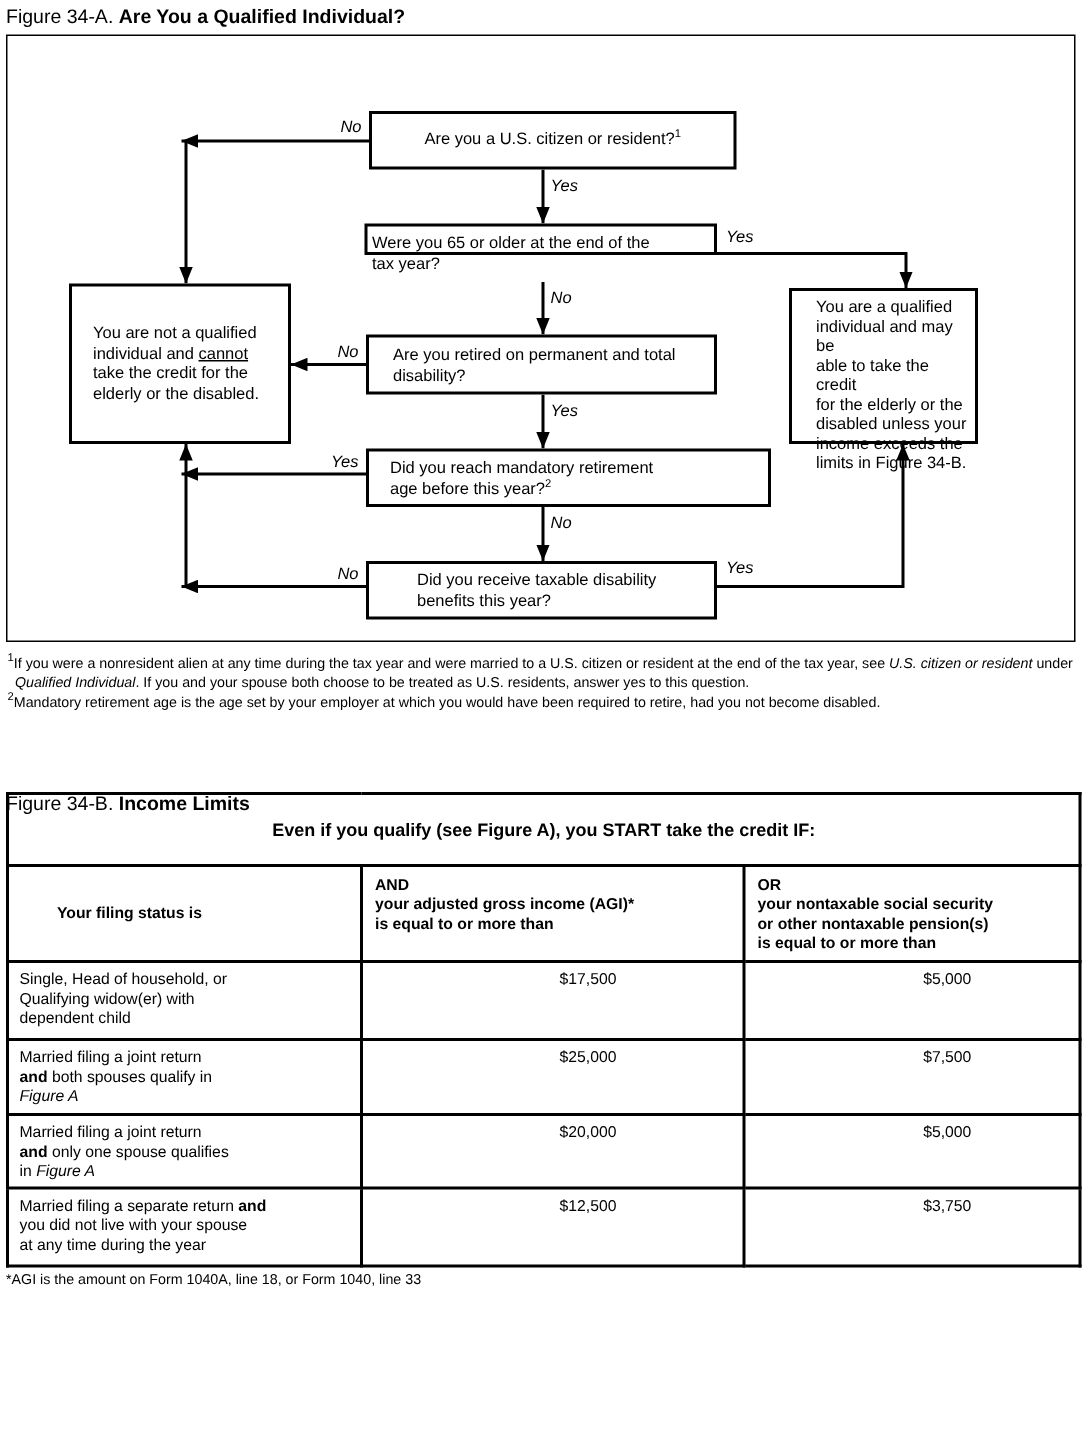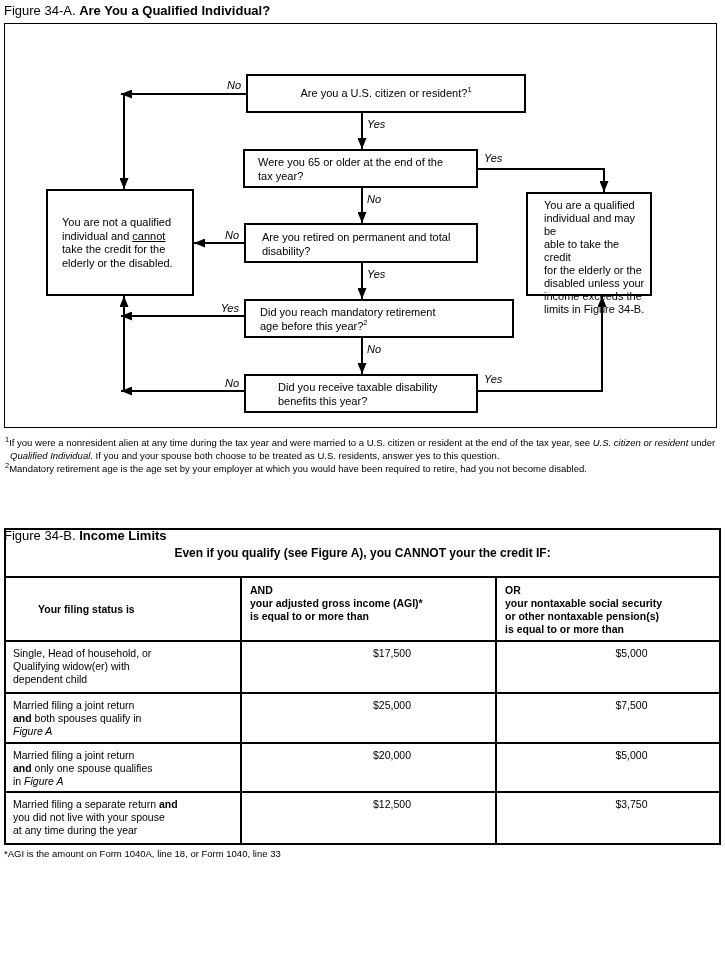--- a/index.html
+++ b/index.html
@@ -7,22 +7,22 @@
   .fig-title{position:absolute;left:4px;font-size:13px;white-space:nowrap;text-align:right;}
   .fig-title b{font-weight:bold;}
   
   .figA{position:absolute;left:4px;top:23px;width:713px;height:405px;border:1.5px solid #000;box-sizing:border-box;}
   .figA svg{position:absolute;left:0;top:0;width:713px;height:405px;}
   .start{position:absolute;left:241px;top:47px;width:232px;
          font-size:13px;font-weight:bold;letter-spacing:.5px;}
   .fbox{position:absolute;border:2px solid #000;background:#fff;box-sizing:border-box;
         font-size:11px;line-height:13.5px;}
   .fbox sup, .fn sup{font-size:7.5px;line-height:0;}
-  .b1{left:241px;top:50px;width:280px;height:39px;text-align:center;padding-top:11px;}
-  .b2{left:238px;top:125px;width:235px;height:39px;padding:5px 4px 0 13px;}
+  .b1{left:241px;top:50px;width:245px;height:39px;text-align:center;padding-top:11px;}
+  .b2{left:238px;top:125px;width:235px;height:21px;padding:5px 4px 0 3px;}
   .b3{left:239px;top:199px;width:234px;height:40px;padding:6px 4px 0 16px;}
   .b4{left:239px;top:275px;width:270px;height:39px;padding:5px 4px 0 14px;}
   .b5{left:239px;top:350px;width:234px;height:39px;padding:5px 4px 0 32px;}
   .bleft{left:41px;top:165px;width:148px;height:107px;padding:25px 4px 0 14px;}
   .bright{left:521px;top:168px;width:126px;height:104px;padding:5px 2px 0 16px;line-height:13px;}
   .u{text-decoration:underline;}
   .lbl{position:absolute;font-size:11px;font-style:italic;white-space:nowrap;}
   .lbl.r{text-align:right;}
   
   .fn{position:absolute;left:5px;top:436px;width:714px;font-size:9.5px;line-height:13px;}
@@ -136,21 +136,21 @@
 </div>
 
 <table class="limits">
   <colgroup>
       <col style="width:236px">
       <col style="width:255px">
       <col style="width:224px">
     </colgroup>
   <tbody>
       <tr>
-    <td class="mainhdr" colspan="3">Even if you qualify (see Figure A), you CANNOT your the credit IF:</td>
+    <td class="mainhdr" colspan="3">Even if you qualify (see Figure A), you START take the credit IF:</td>
   </tr>
   <tr>
     <td class="colhdr mid">Your filing status is</td>
     <td class="colhdr">
       <div>AND</div>
       <div>your adjusted gross income (AGI)*</div>
       <div>is equal to or more than</div>
     </td>
     <td class="colhdr">
       <div>OR</div>

